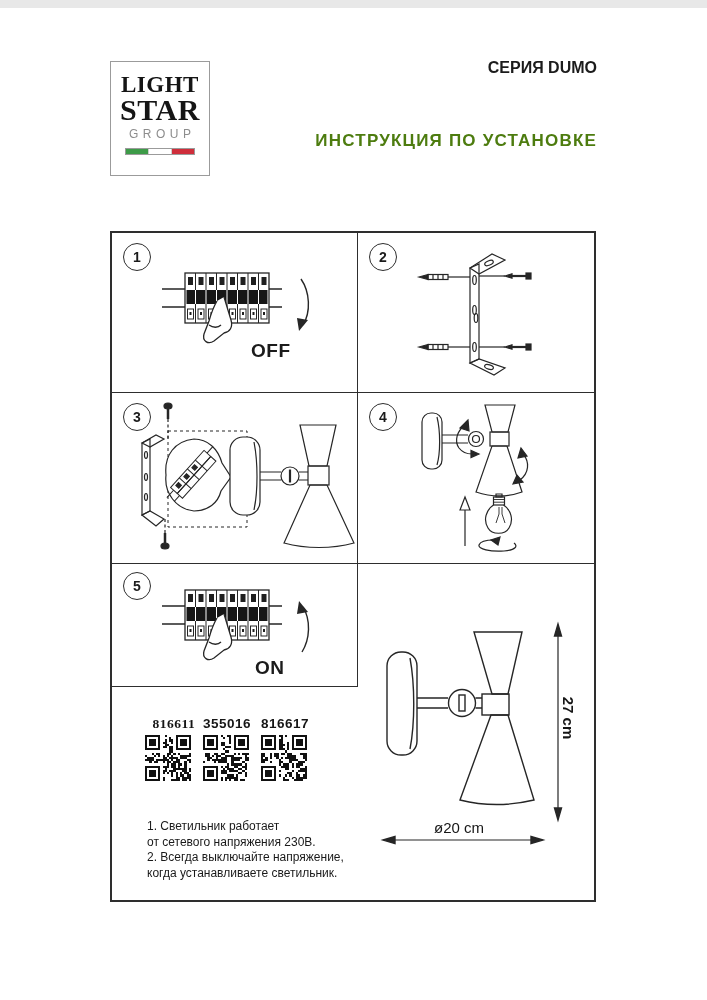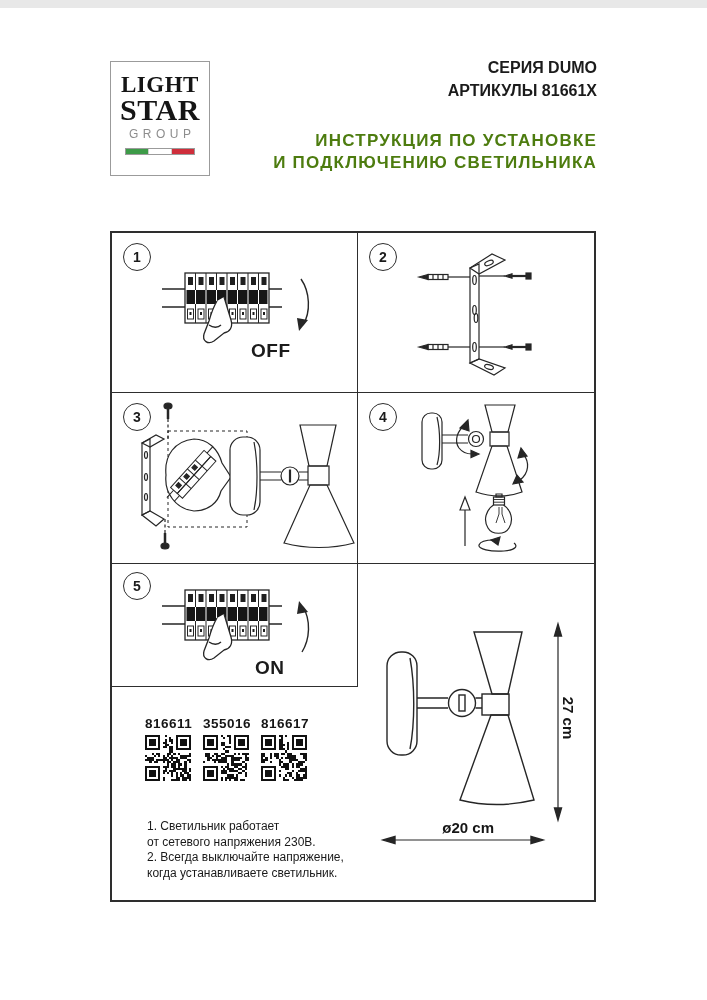--- a/index.html
+++ b/index.html
@@ -41,21 +41,21 @@
   .switch-label{font-size:19px;font-weight:600;color:#1b1b1b;letter-spacing:.5px;}
 
   
   .code{width:46px;text-align:center;font-size:13.5px;font-weight:bold;letter-spacing:.5px;color:#161616;}
   .qr{width:46px;height:46px;}
   .notes{width:215px;font-size:12px;line-height:15.5px;font-weight:500;color:#1a1a1a;}
 
   
   .dim-v{left:434px;top:477px;width:46px;height:16px;text-align:center;font-size:15px;font-weight:bold;
          transform:rotate(90deg);color:#161616;}
-  .dim-h{left:322px;top:586px;width:60px;text-align:right;font-size:15px;font-weight:bold;color:#161616;}
+  .dim-h{left:322px;top:586px;width:60px;text-align:left;font-size:15px;font-weight:normal;color:#161616;}
 </style>
 </head>
 <body>
 
 <div class="page">
 
   <svg width="0" height="0" style="position:absolute">
     <defs>
       <g id="g-breaker" fill="none" stroke="#262626" stroke-width="1.3">
         <path d="M50,56 H73 M50,74 H73 M157,56 h13 M157,74 h13"></path>
@@ -105,25 +105,23 @@
     <div class="logo-group">GROUP</div>
     <div class="flag">
       <span class="g"></span>
         <span class="w"></span>
         <span class="r"></span>
     </div>
   </div>
 
   <div class="abs head-sub">
     <div>СЕРИЯ DUMO</div>
-    <div>АРТИКУЛЫ 81661X</div>
   </div>
   <div class="abs head-title">
     <div>ИНСТРУКЦИЯ ПО УСТАНОВКЕ</div>
-    <div>И ПОДКЛЮЧЕНИЮ СВЕТИЛЬНИКА</div>
   </div>
 
   <div class="abs frame">
     <div class="abs vline"></div>
     <div class="abs hline1"></div>
     <div class="abs hline2"></div>
     <div class="abs p5box"></div>
 
     <div class="abs panel" style="left:0;top:0;width:245px;height:159px;">
       <svg viewBox="0 0 245 159" width="245" height="159">
@@ -263,21 +261,21 @@
         <use href="#g-breaker" transform="translate(0,-14)"></use>
         <path d="M190,88 C198,75 199,56 191,43" fill="none" stroke="#262626" stroke-width="1.4"></path>
         <polygon points="187,37 196,48 185,50" fill="#262626"></polygon>
       </svg>
       <div class="abs badge" style="left:11px;top:8px;">
         <span>5</span>
       </div>
       <div class="abs switch-label" style="left:143px;top:93px;">ON</div>
     </div>
 
-    <div class="abs code" style="left:33px;top:483px;">816611</div>
+    <div class="abs code" style="left:39px;top:483px;font-family:Liberation Serif, serif;">816611</div>
     <div class="abs code" style="left:91px;top:483px;">355016</div>
     <div class="abs code" style="left:149px;top:483px;">816617</div>
     <div class="abs qr" style="left:33px;top:502px;"><svg viewBox="0 0 21 21" width="46" height="46" shape-rendering="crispEdges">
           <rect x="9" y="0" width="1" height="1" fill="#111"></rect>
           <rect x="11" y="1" width="1" height="1" fill="#111"></rect>
           <rect x="9" y="2" width="1" height="1" fill="#111"></rect>
           <rect x="11" y="2" width="1" height="1" fill="#111"></rect>
           <rect x="12" y="2" width="1" height="1" fill="#111"></rect>
           <rect x="8" y="3" width="1" height="1" fill="#111"></rect>
           <rect x="9" y="3" width="1" height="1" fill="#111"></rect>

